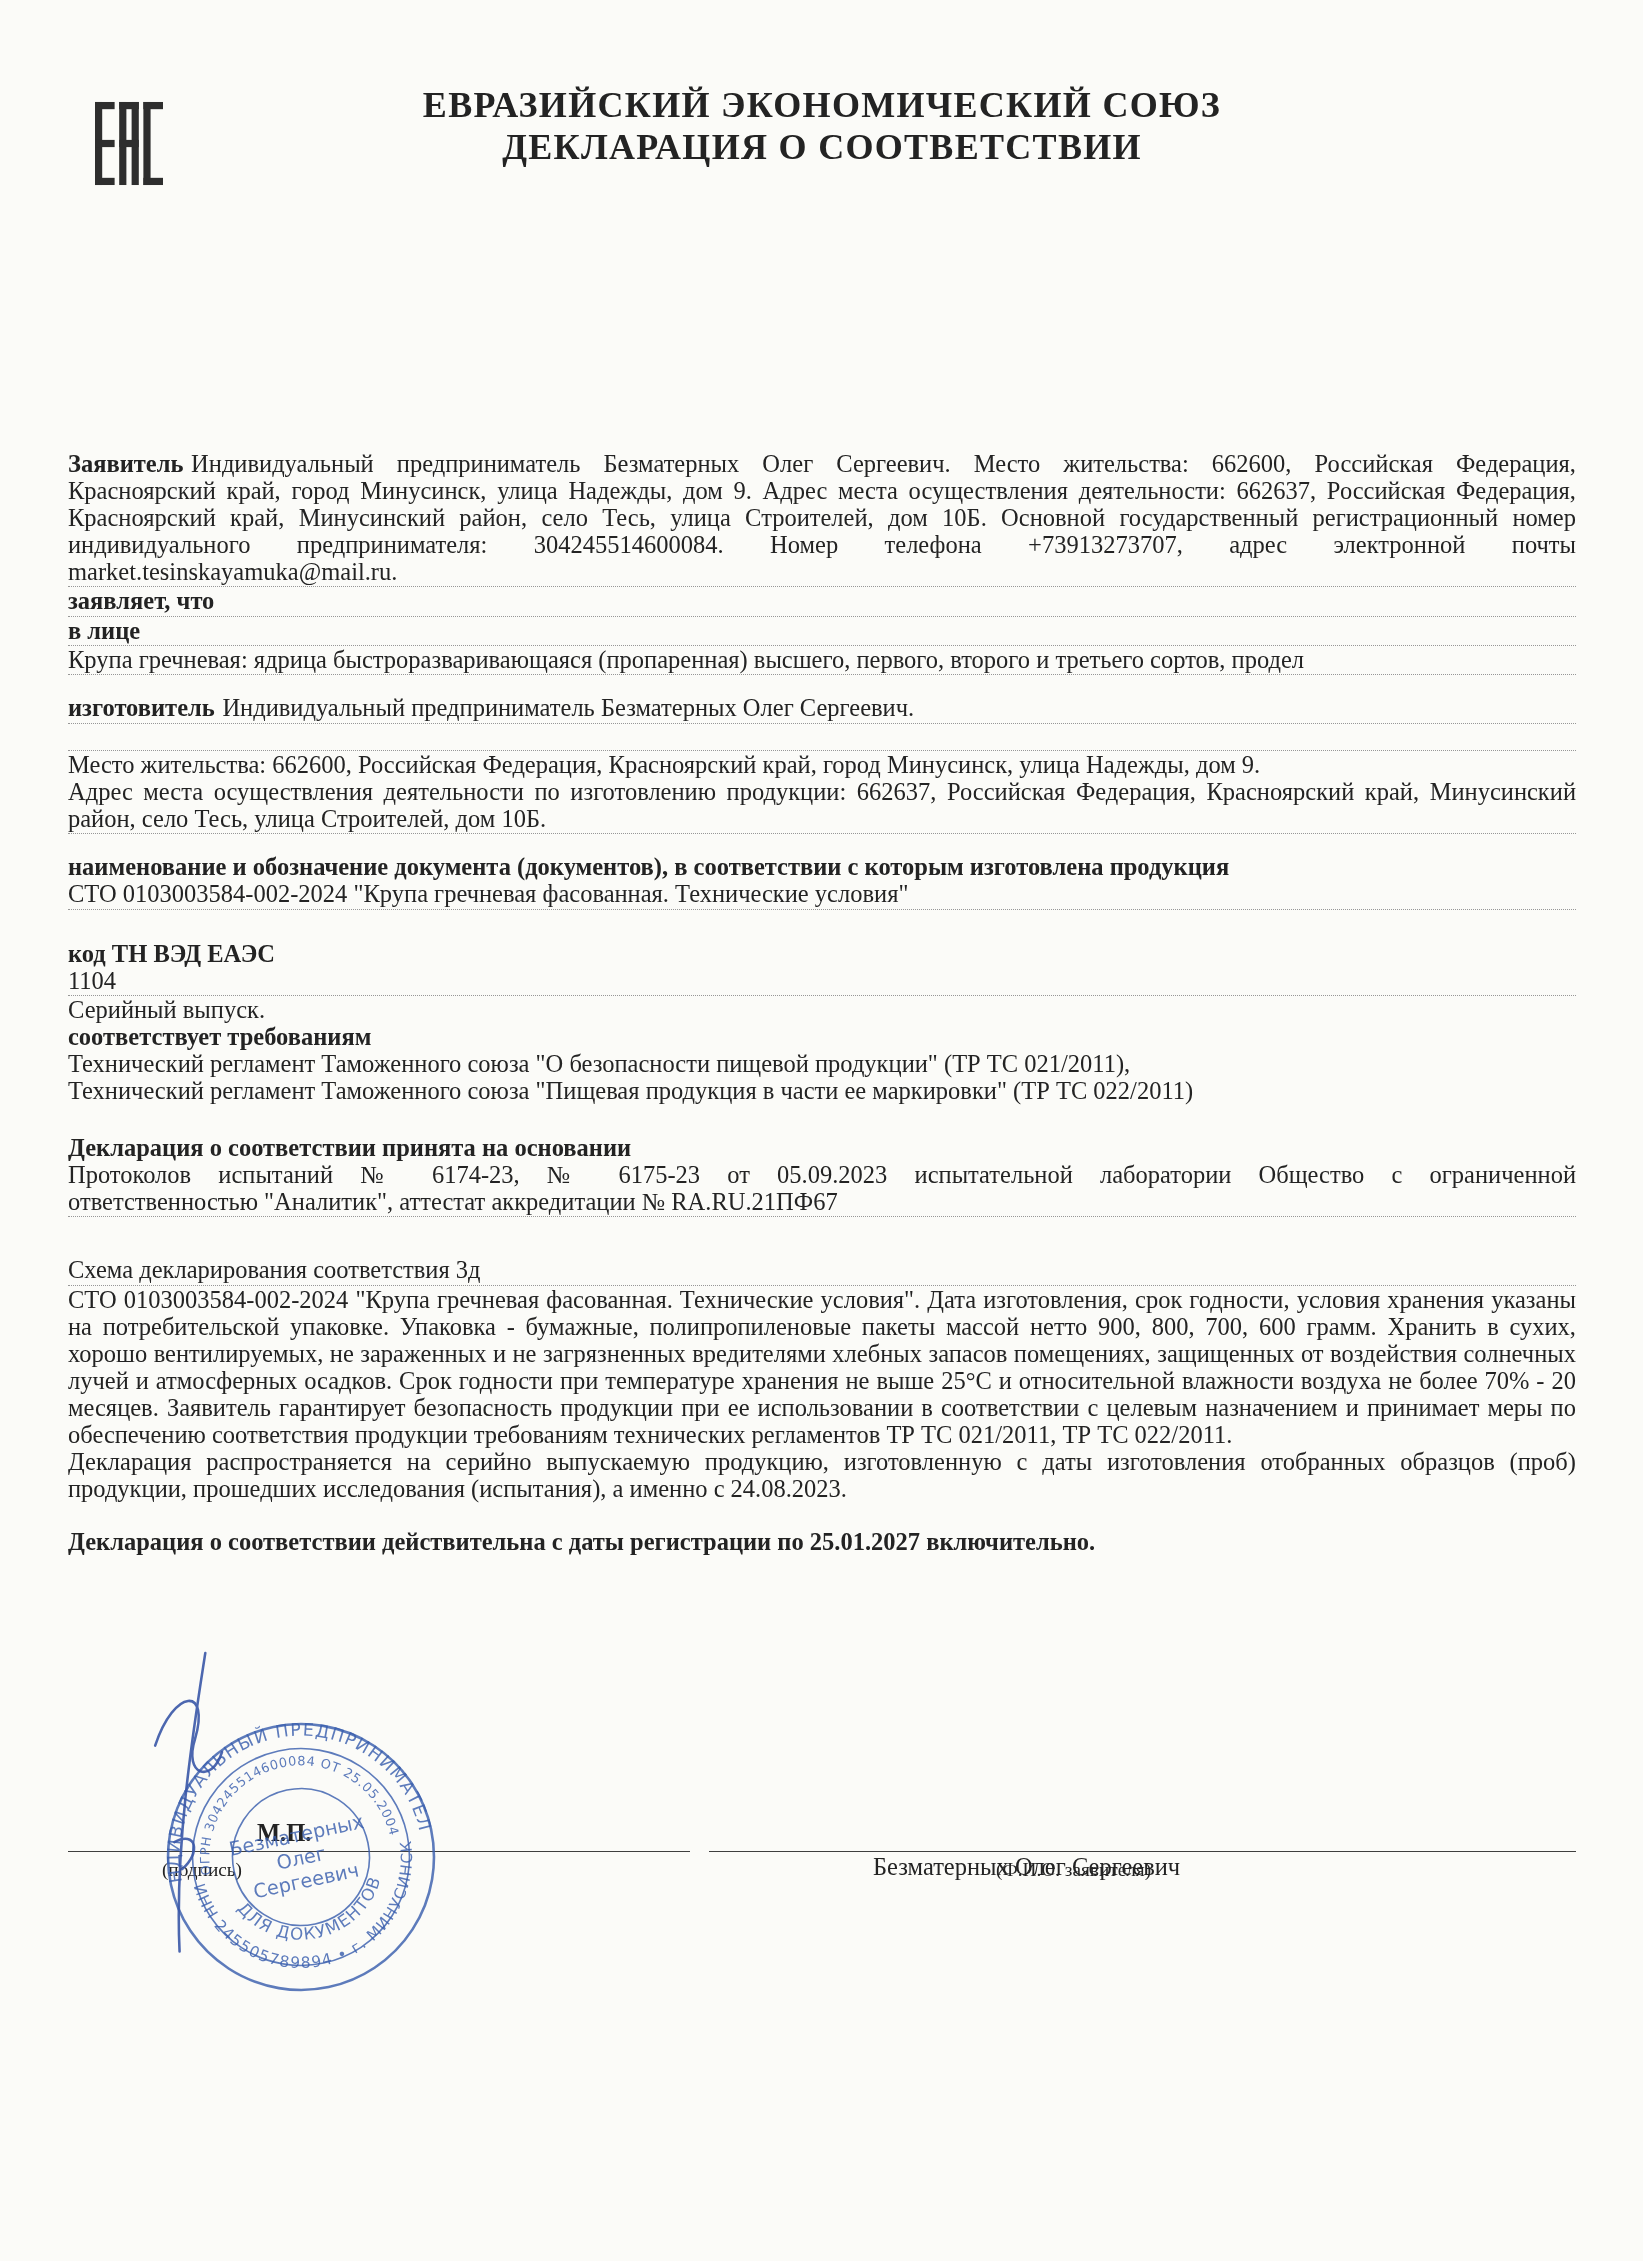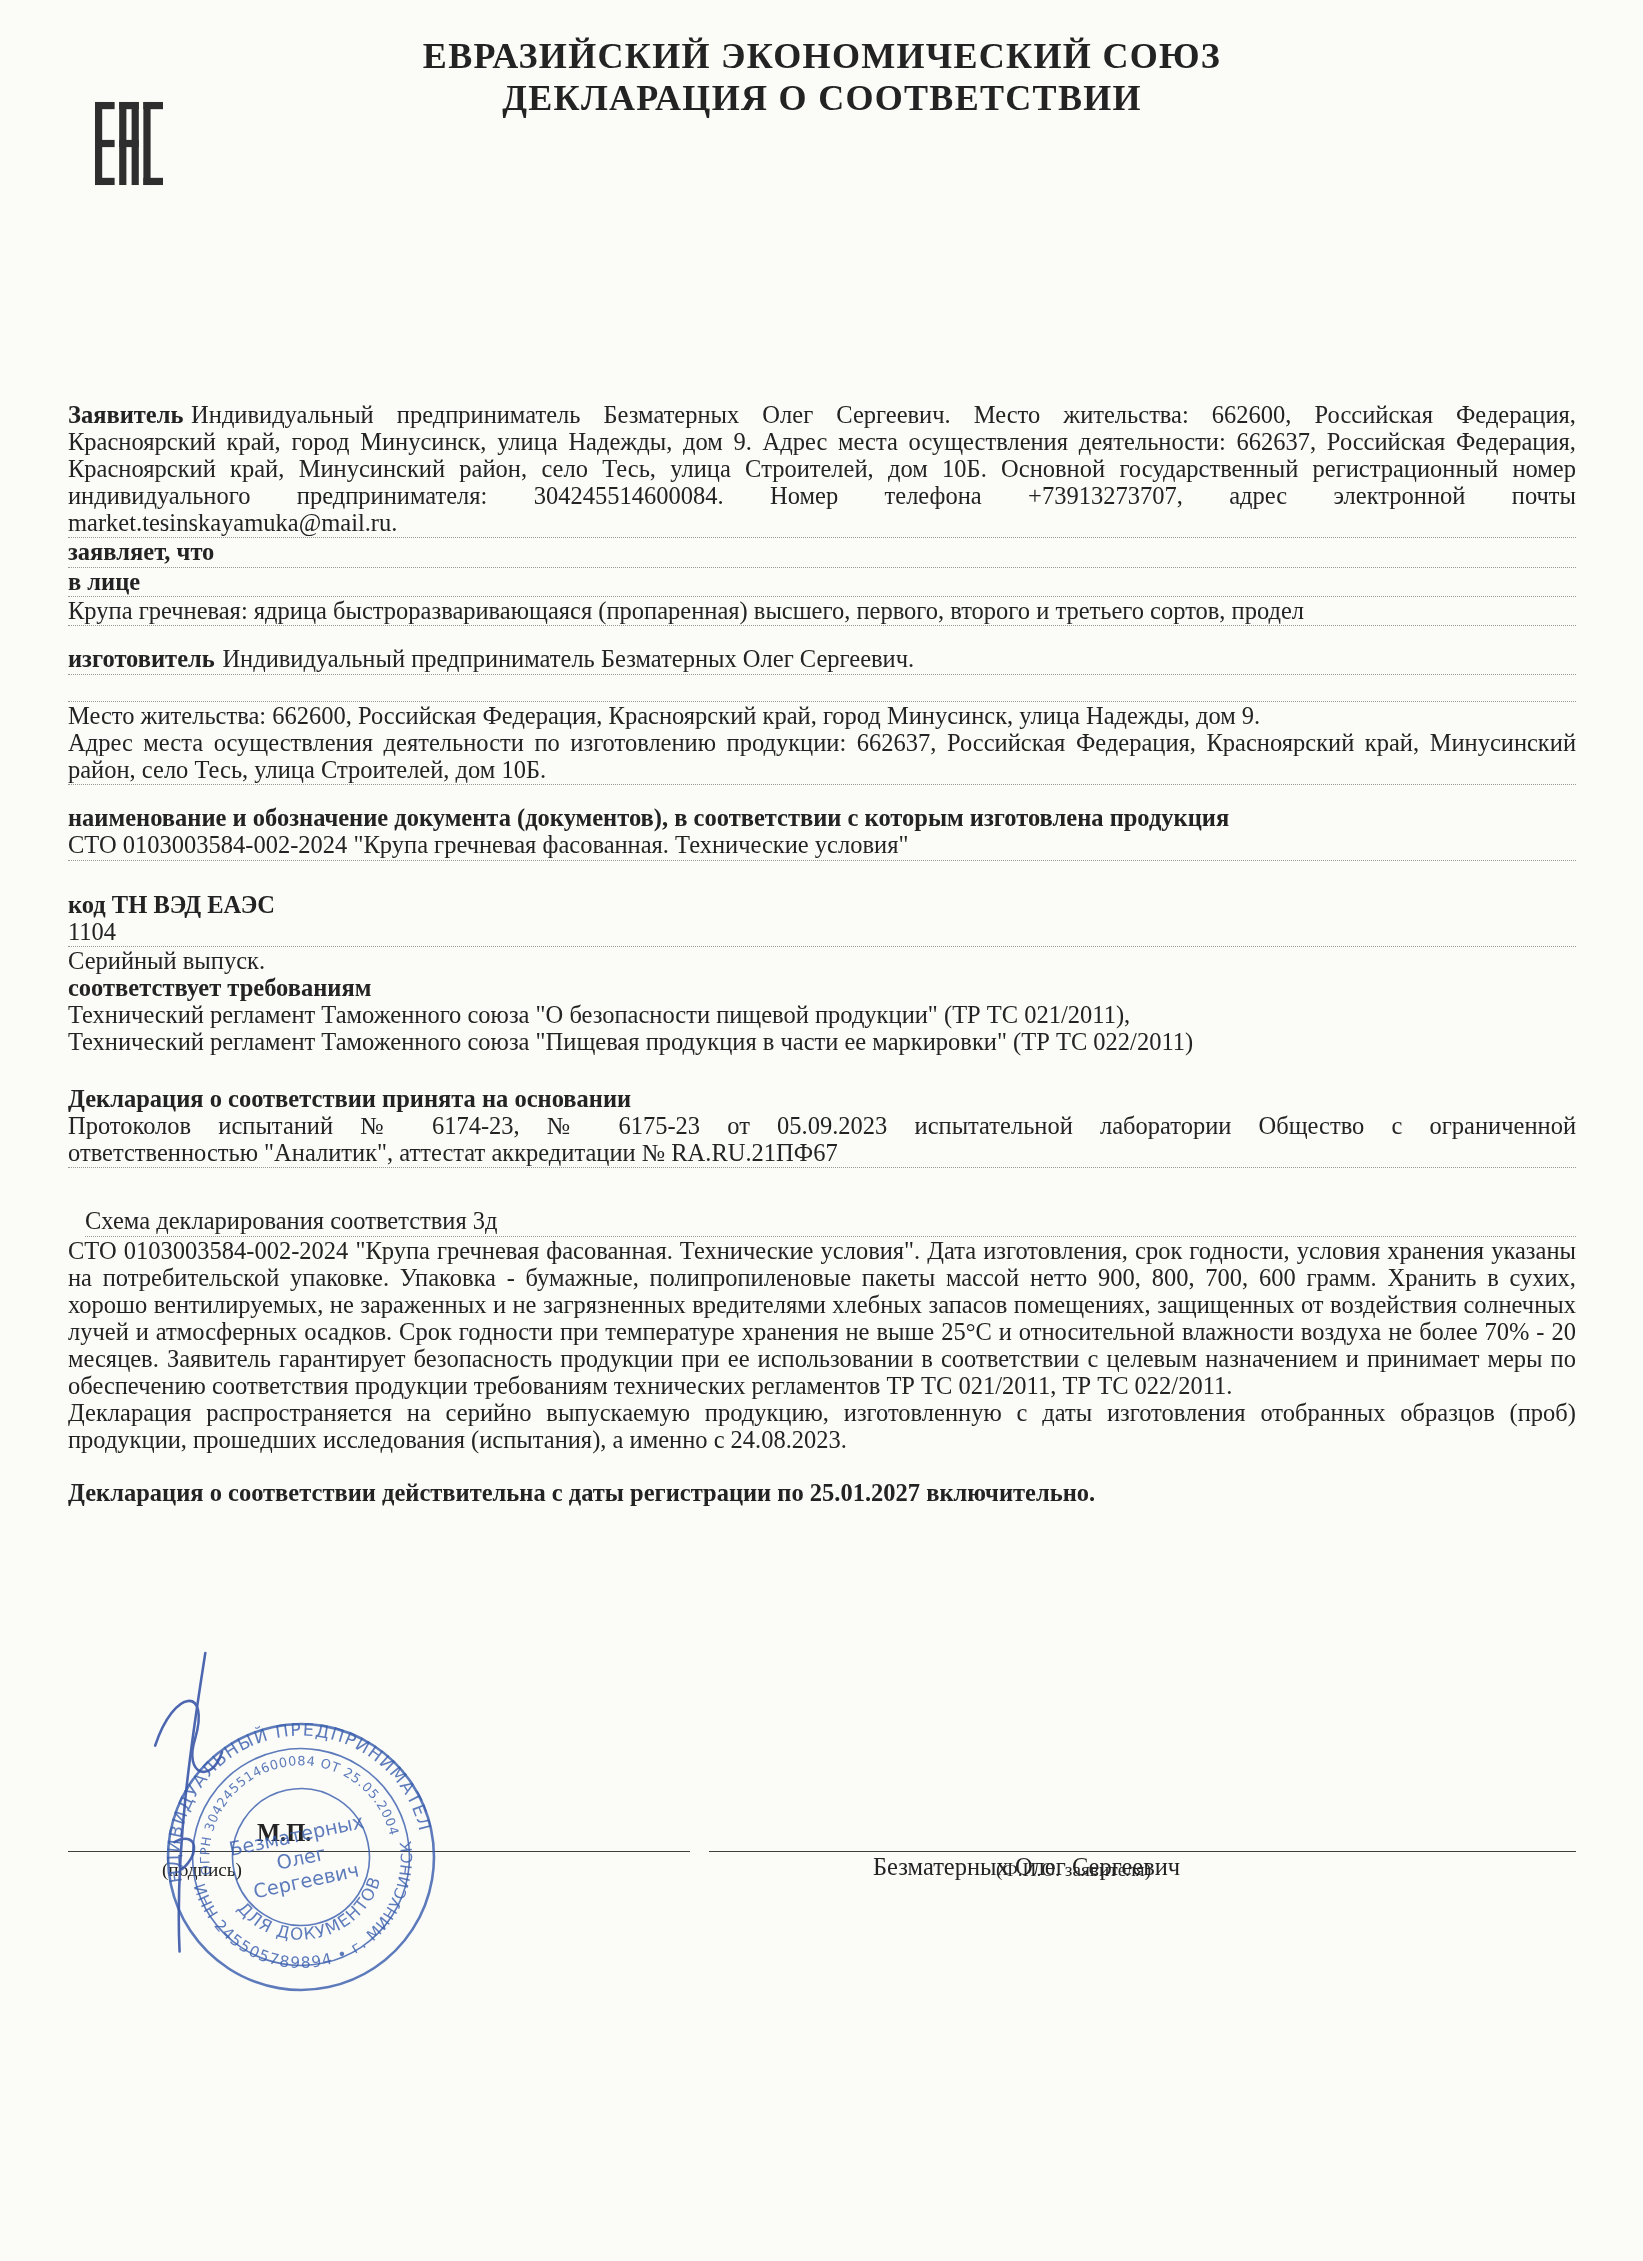--- a/index.html
+++ b/index.html
@@ -9,33 +9,33 @@
     width: 1644px;
     height: 2261px;
     background: #fbfbf8;
     color: #232323;
     font-family: "Liberation Serif", serif;
     overflow: hidden;
   }
   
   .eac { position: absolute; left: 95px; top: 101px; width: 68px; height: 85px; }
   .eac svg { width: 100%; height: 100%; }
-  .titles { padding-top: 35px; text-align: center; font-weight: 700; line-height: 1.18; }
+  .titles { padding-top: 84px; text-align: center; font-weight: 700; line-height: 1.18; }
   .title1, .title2 { font-size: 36px; letter-spacing: 1.3px; }
   
   .doc-body { margin: 0 68px; padding-top: 281px; font-size: 24.5px; line-height: 27px; }
   .row { min-height: 27px; }
   .dotl { border-bottom: 1.9px dotted #979797; padding-bottom: 1.3px; }
   .just { text-align: justify; }
   .jlast { text-align: justify; text-align-last: justify; }
   .blabel { font-weight: 700; padding-right: 7.7px; text-align: right; }
   .bold { font-weight: 700; }
   .empty-line { height: 27px; }
   .g16 { margin-top: 10.3px; } .g30 { margin-top: 19.3px; }
-  .g40 { margin-top: 26px; } .g46 { margin-top: 30px; flex-direction: column; } .g60 { margin-top: 39px; margin-left: 17px; }
+  .g40 { margin-top: 26px; } .g46 { margin-top: 30px; flex-direction: column; } .g60 { margin-top: 39px; }
   .flexrow { display: flex; align-items: baseline; }
   .tn-gap { width: 110px; }
   
   .footer { position: absolute; left: 0; top: 1676px; width: 1644px; height: 585px; font-size: 24.5px; }
   .line-left  { position: absolute; left: 68px;  top: 175px; width: 622px;  border-top: 1.9px solid #3f3f3f; }
   .line-right { position: absolute; left: 709px; top: 175px; width: 867px; border-top: 1.9px solid #3f3f3f; }
   .mp      { position: absolute; left: 257px;  top: 143px; font-weight: 700; z-index: 1; }
   .cap-sign{ position: absolute; left: 107px;  top: 183px; width: 135px; text-align: right; font-size: 19.3px; }
   .fio     { position: absolute; left: 873px; top: 143px; margin-top: 34px; }
   .cap-fio { position: absolute; left: 996px; top: 183px; font-size: 19.3px; }

